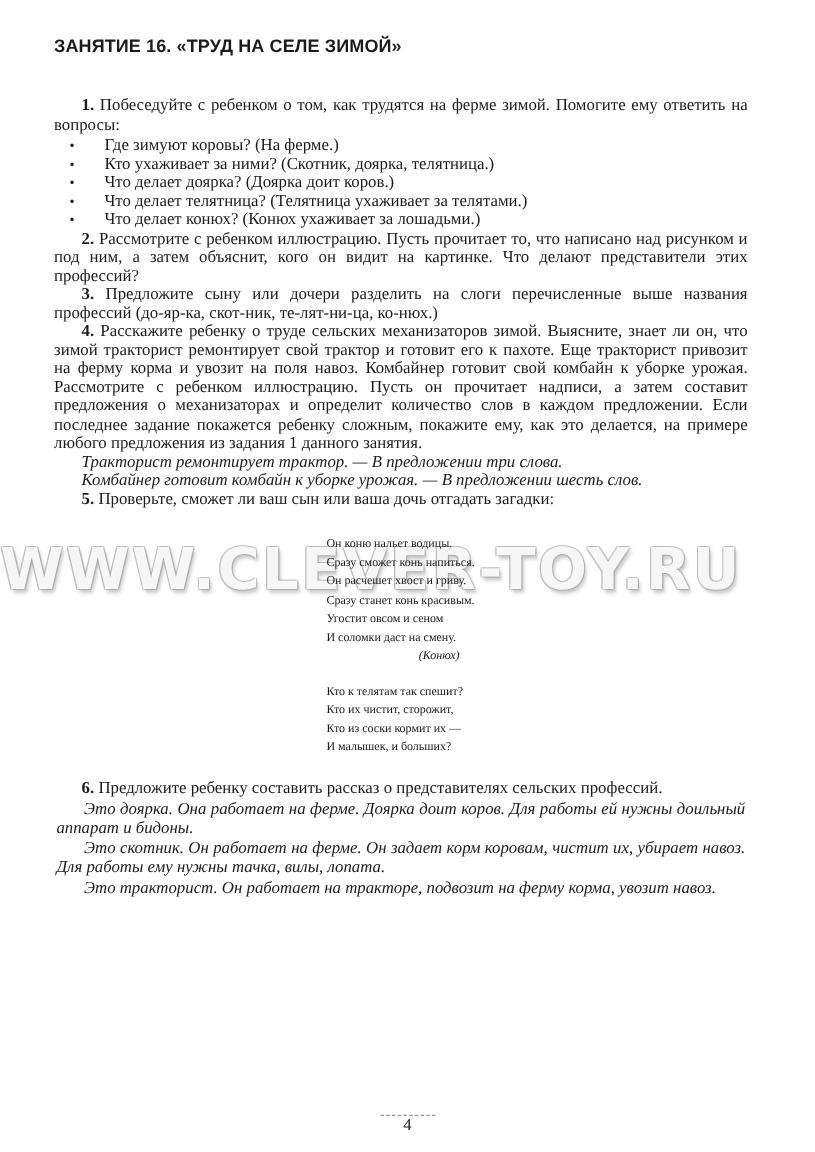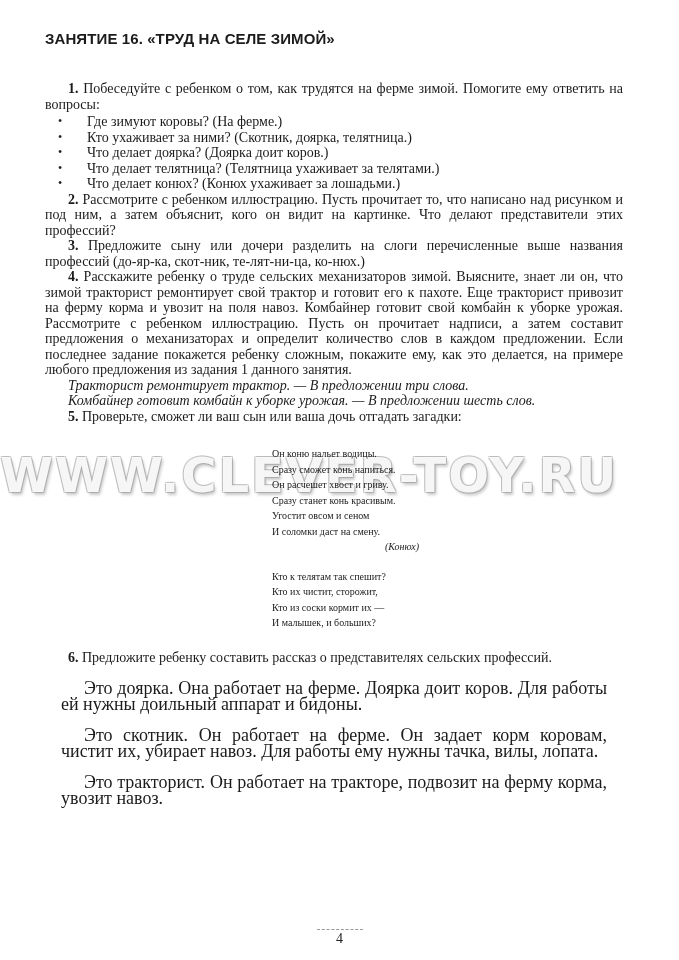--- a/index.html
+++ b/index.html
@@ -56,28 +56,29 @@
   }
 
   .riddle {
     font-size: 10px;
     line-height: 15.5px;
     margin-left: 227px;
   }
   .riddle-1 { margin-top: 22px; }
   .riddle-2 { margin-top: 14px; }
   .riddle-answer { font-style: italic; }
-  .riddle-1 .riddle-answer { margin-left: 113px; }
+  .riddle-1 .riddle-answer { margin-left: 77px; }
   .riddle-2 .riddle-answer { margin-left: 83px; }
 
   .task6 { margin-top: 19px; }
   .story {
-    margin: 16px;
-    font-size: 18px;
+    margin: 2px;
+    font-size: 14px;
     line-height: 15.5px;
+    font-style: italic;
     text-align: justify;
     text-indent: 23px;
   }
 
   .watermark {
     position: absolute;
     top: 446px; left: 0;
     width: 555px;
     text-align: center;
     font-family: "DejaVu Sans", sans-serif;

